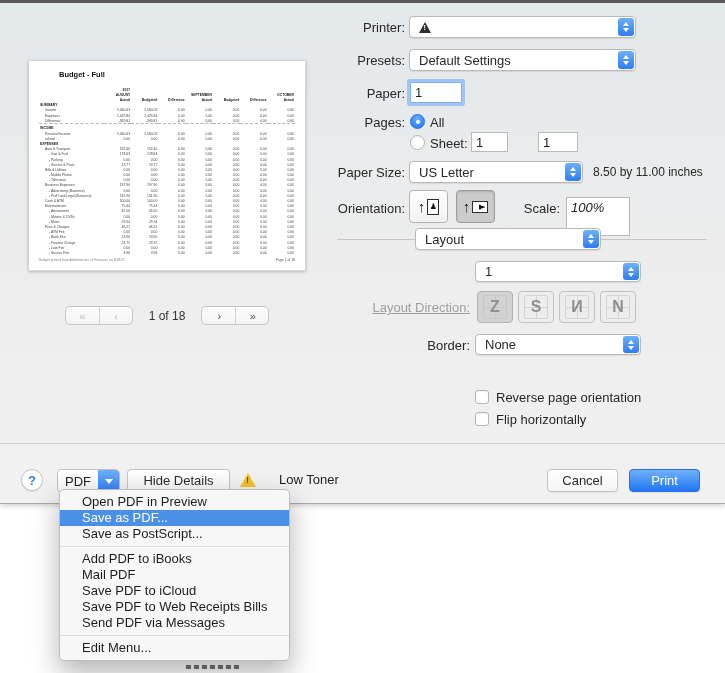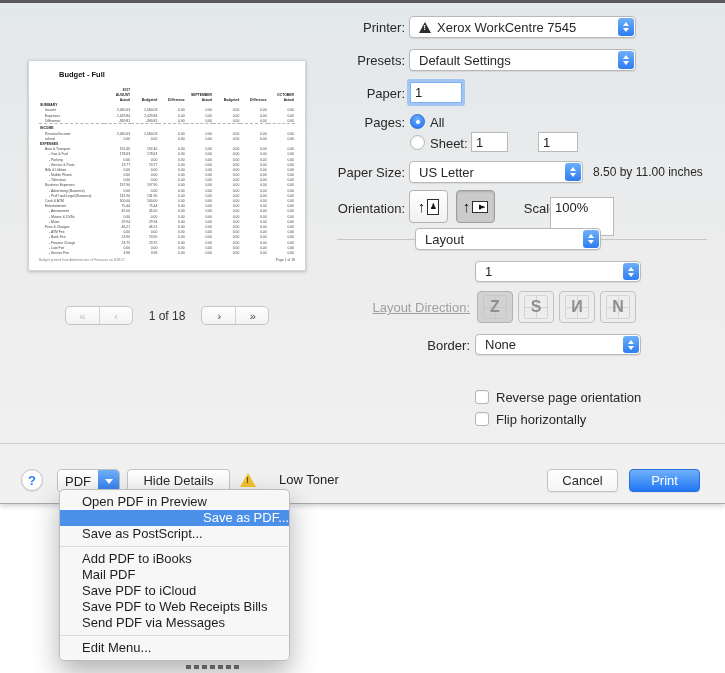--- a/index.html
+++ b/index.html
@@ -87,21 +87,21 @@
   .warn-tri:after{content:"!";position:absolute;left:-2px;top:2px;font-size:9px;font-weight:bold;color:#6b5200;}
   .toner-text{font-size:13px;color:#222;}
 
   
   .pwarn{position:relative;width:0;height:0;border-left:6px solid transparent;border-right:6px solid transparent;border-bottom:11px solid #2e2e30;margin-right:6px;flex:none;}
   .pwarn:after{content:"!";position:absolute;left:-1.5px;top:2px;font-size:7px;font-weight:bold;color:#fff;}
 
   
   .pdf-menu{position:absolute;left:59px;top:489px;width:231px;background:rgba(247,247,247,.98);border:1px solid #bdbdbd;border-radius:5px;box-shadow:0 12px 28px rgba(0,0,0,.3);padding:4px 0;z-index:5;}
   .menu-item{height:16px;line-height:16px;padding-left:22px;font-size:13px;color:#1d1d1f;white-space:nowrap;}
-  .menu-item.selected{background:var(--highlight);color:#fff;text-align:right;}
+  .menu-item.selected{background:var(--highlight);color:#fff;}
   .menu-sep{height:1px;background:#dcdcdc;margin:4px 0;}
 
   .artifact{position:absolute;left:186px;top:665px;width:56px;height:4px;background:repeating-linear-gradient(90deg,#4a4a4a 0 5px,transparent 5px 8px);opacity:.75;}
 </style>
 </head>
 <body>
 
 <div class="stage">
   <div class="topstrip"></div>
 
@@ -463,21 +463,20 @@
           </div>
         <div class="seg">
             <span>»</span>
           </div>
       </div>
     </div>
 
     <div class="label" style="left:240px;top:17px;width:165px;">Printer:</div>
     <div class="popup" style="left:409px;top:13px;width:227px;height:22px;">
       <span class="pwarn"></span>
-      <span class="ptext">Xerox WorkCentre 7545</span>
       <span class="stepper">
           <span class="tri-up"></span>
           <span class="tri-dn"></span>
         </span>
     </div>
 
     <div class="label" style="left:240px;top:50px;width:165px;">Presets:</div>
     <div class="popup" style="left:409px;top:46px;width:227px;height:22px;">
       <span class="ptext">Default Settings</span>
       <span class="stepper">
@@ -516,21 +515,21 @@
           <span class="orient-person">♟</span>
         </span>
     </div>
     <div class="orient-btn sel" style="left:456px;top:187px;">
       <span class="orient-arrow">↑</span>
       <span class="orient-page landscape">
           <span class="orient-person">♟</span>
         </span>
     </div>
     <div class="label" style="left:500px;top:198px;width:60px;">Scale:</div>
-    <div class="tfield" style="left:550px;top:194px;width:64px;height:39px;">100%</div>
+    <div class="tfield" style="left:566px;top:194px;width:64px;height:39px;font-style:italic;">100%</div>
 
     <div class="divider-mid"></div>
     <div class="popup" style="left:415px;top:225px;width:186px;height:22px;">
       <span class="ptext">Layout</span>
       <span class="stepper">
           <span class="tri-up"></span>
           <span class="tri-dn"></span>
         </span>
     </div>
 

